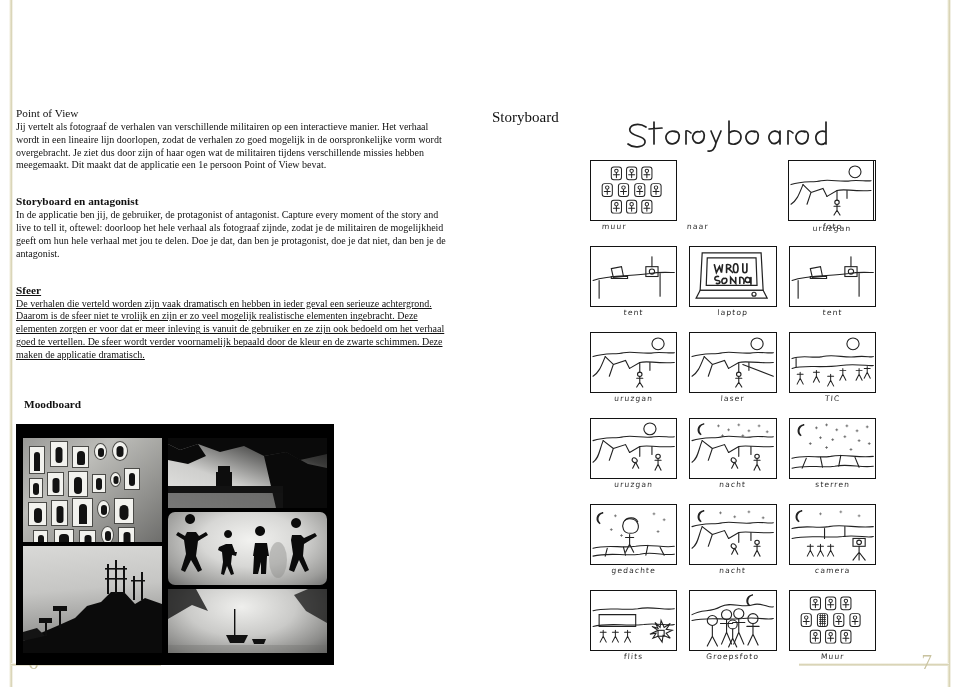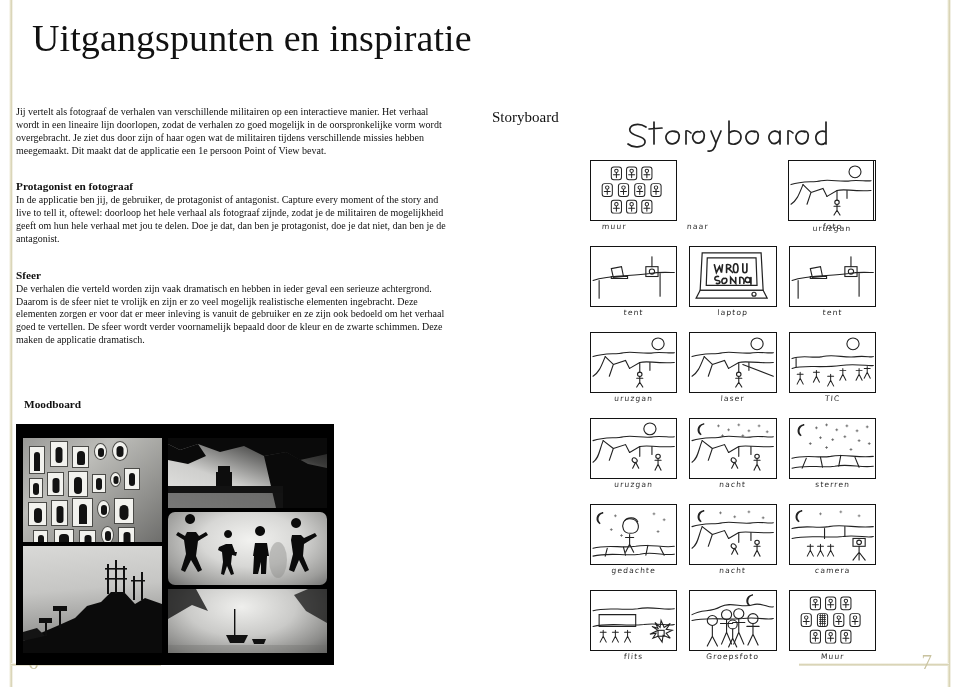--- a/index.html
+++ b/index.html
@@ -220,34 +220,34 @@
 <div id="page">
 
   <div class="edge-rule-left"></div>
   <div class="edge-rule-right"></div>
   <div class="corner-rule-left"></div>
   <div class="corner-rule-right"></div>
 
   <div class="folio folio-left">6</div>
   <div class="folio folio-right">7</div>
 
-  <h1 class="doc-title">Uitgangspunten en inspiratie</h1>
 
   <div id="left-col">
 
     <div class="sec">
+      <div class="sec-h plain">Point of View</div>
       <p class="sec-p">Jij vertelt als fotograaf de verhalen van verschillende militairen op een interactieve manier. Het verhaal wordt in een lineaire lijn doorlopen, zodat de verhalen zo goed mogelijk in de oorspronkelijke vorm wordt overgebracht. Je ziet dus door zijn of haar ogen wat de militairen tijdens verschillende missies hebben meegemaakt. Dit maakt dat de applicatie een 1e persoon Point of View bevat.</p>
     </div>
 
     <div class="sec" style="margin-top:22px;">
-      <div class="sec-h">Protagonist en fotograaf</div>
+      <div class="sec-h">Storyboard en antagonist</div>
       <p class="sec-p">In de applicatie ben jij, de gebruiker, de protagonist of antagonist. Capture every moment of the story and live to tell it, oftewel: doorloop het hele verhaal als fotograaf zijnde, zodat je de militairen de mogelijkheid geeft om hun hele verhaal met jou te delen. Doe je dat, dan ben je protagonist, doe je dat niet, dan ben je de antagonist.</p>
     </div>
 
-    <div class="sec" style="margin-top:22px;">
+    <div class="sec" style="margin-top:22px;text-decoration:underline;">
       <div class="sec-h">Sfeer</div>
       <p class="sec-p">De verhalen die verteld worden zijn vaak dramatisch en hebben in ieder geval een serieuze achtergrond. Daarom is de sfeer niet te vrolijk en zijn er zo veel mogelijk realistische elementen ingebracht. Deze elementen zorgen er voor dat er meer inleving is vanuit de gebruiker en ze zijn ook bedoeld om het verhaal goed te vertellen. De sfeer wordt verder voornamelijk bepaald door de kleur en de zwarte schimmen. Deze maken de applicatie dramatisch.</p>
     </div>
 
   </div>
 
   <div class="storyboard-label">Storyboard</div>
 
   <div id="moodboard-heading">Moodboard</div>
 

